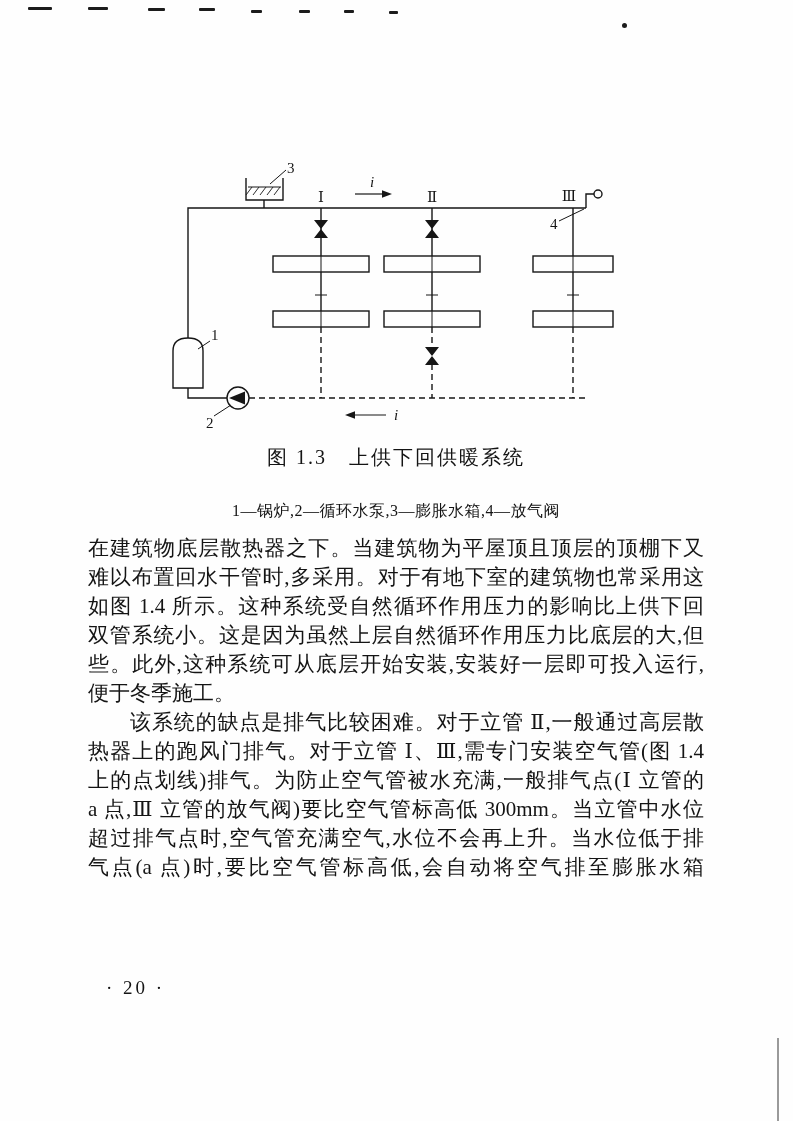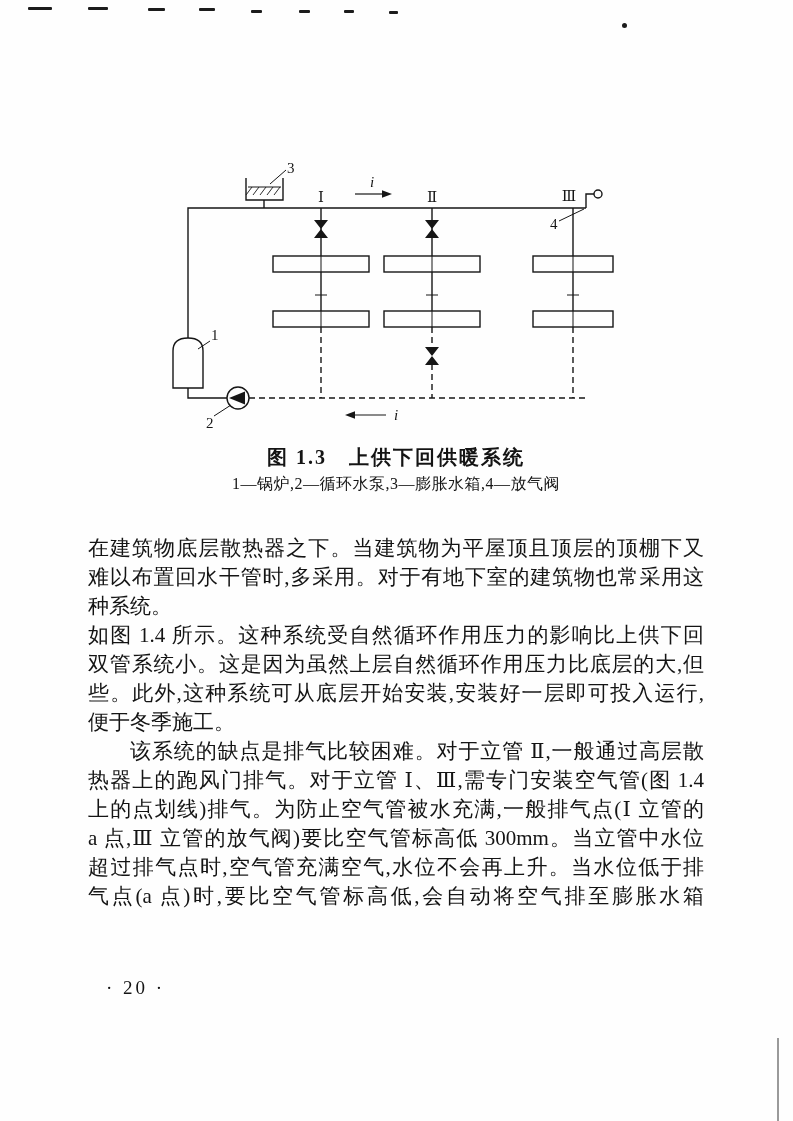--- a/index.html
+++ b/index.html
@@ -13,24 +13,24 @@
     color:#141414;
   }
   
   .artifact{position:absolute;background:#1c1c1c;height:3px;border-radius:1px;}
   .artifact.dot{width:5px;height:5px;border-radius:50%;}
   .edge-line{position:absolute;left:777px;top:1038px;width:2px;height:83px;background:#9a9a9a;}
   
   .figure-svg{position:absolute;left:148px;top:148px;}
   .fig-caption{
     position:absolute;left:88px;top:444px;width:616px;
-    text-align:center;font-size:20px;font-weight:bold;letter-spacing:2px;
+    text-align:center;font-size:20px;font-weight:normal;letter-spacing:2px;
   }
   .fig-legend{
-    position:absolute;left:88px;top:474px;width:616px;
+    position:absolute;left:88px;top:501px;width:616px;
     text-align:center;font-size:16px;letter-spacing:0.5px;
   }
   
   .body-text{position:absolute;left:88px;top:518px;width:616px;margin-top:16px;}
   .ln{
     height:29px;line-height:29px;font-size:21px;
     text-align:justify;text-justify:inter-ideograph;
   }
   .ln.fill{text-align-last:justify;}
   .ln.indent{text-indent:2em;}
@@ -129,21 +129,20 @@
       <text x="402" y="81">4</text>
     </g>
   </svg>
 
   <div class="fig-caption">图 1.3　上供下回供暖系统</div>
   <div class="fig-legend">1—锅炉,2—循环水泵,3—膨胀水箱,4—放气阀</div>
 
   <div class="body-text">
     <div class="ln fill">在建筑物底层散热器之下。当建筑物为平屋顶且顶层的顶棚下又</div>
     <div class="ln fill">难以布置回水干管时,多采用。对于有地下室的建筑物也常采用这</div>
-    <div class="ln">种系统。</div>
     <div class="ln fill">如图 1.4 所示。这种系统受自然循环作用压力的影响比上供下回</div>
     <div class="ln fill">双管系统小。这是因为虽然上层自然循环作用压力比底层的大,但</div>
     <div class="ln fill">些。此外,这种系统可从底层开始安装,安装好一层即可投入运行,</div>
     <div class="ln">便于冬季施工。</div>
     <div class="ln fill indent">该系统的缺点是排气比较困难。对于立管 Ⅱ,一般通过高层散</div>
     <div class="ln fill">热器上的跑风门排气。对于立管 Ⅰ、Ⅲ,需专门安装空气管(图 1.4</div>
     <div class="ln fill">上的点划线)排气。为防止空气管被水充满,一般排气点(Ⅰ 立管的</div>
     <div class="ln fill">a 点,Ⅲ 立管的放气阀)要比空气管标高低 300mm。当立管中水位</div>
     <div class="ln fill">超过排气点时,空气管充满空气,水位不会再上升。当水位低于排</div>
     <div class="ln fill">气点(a 点)时,要比空气管标高低,会自动将空气排至膨胀水箱</div>

